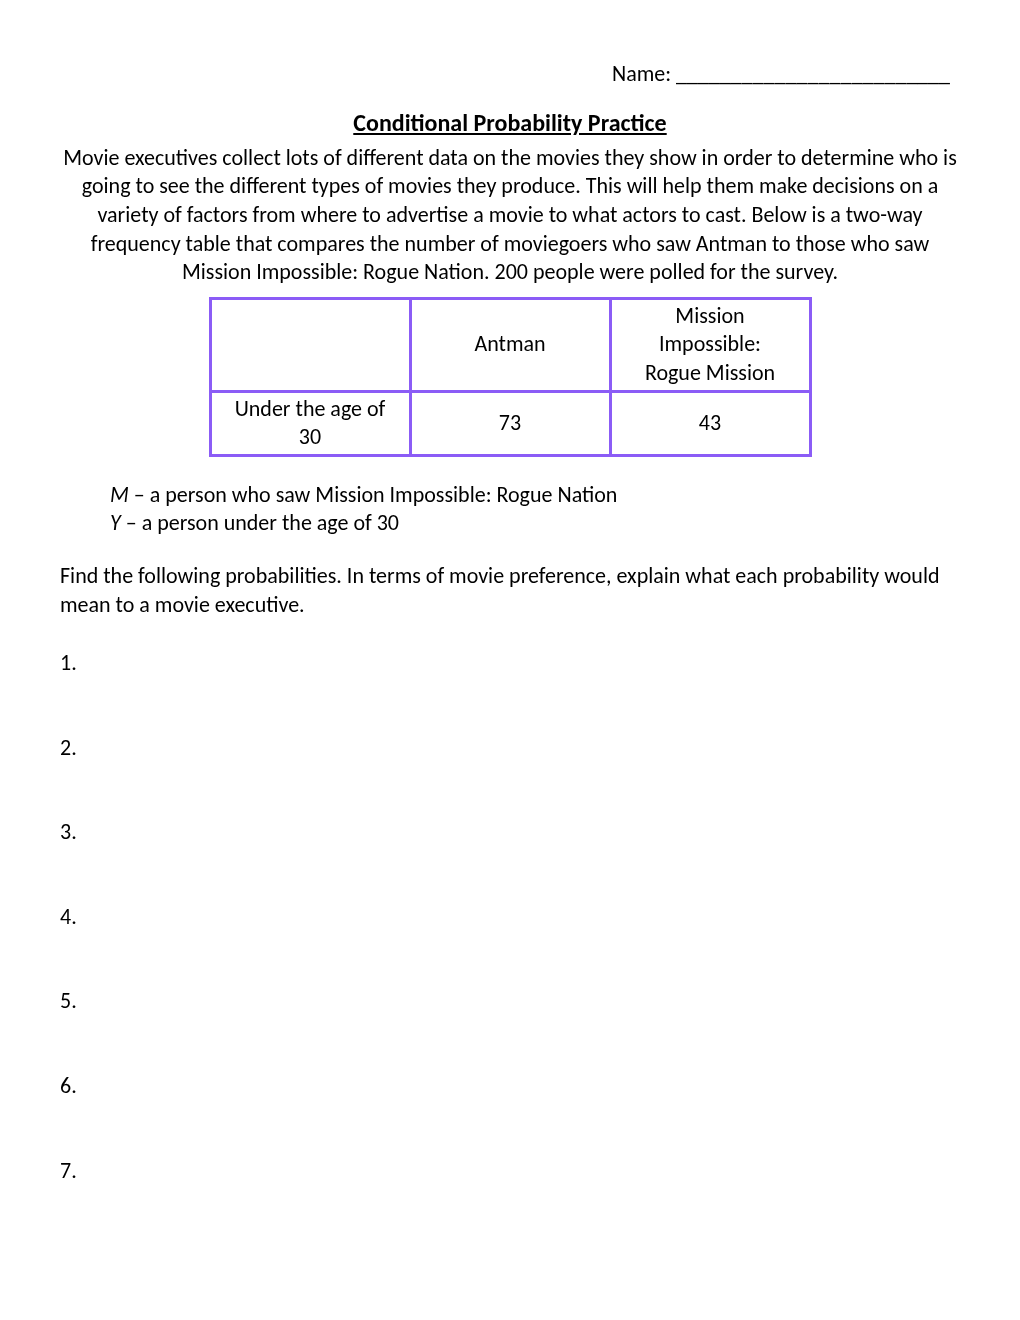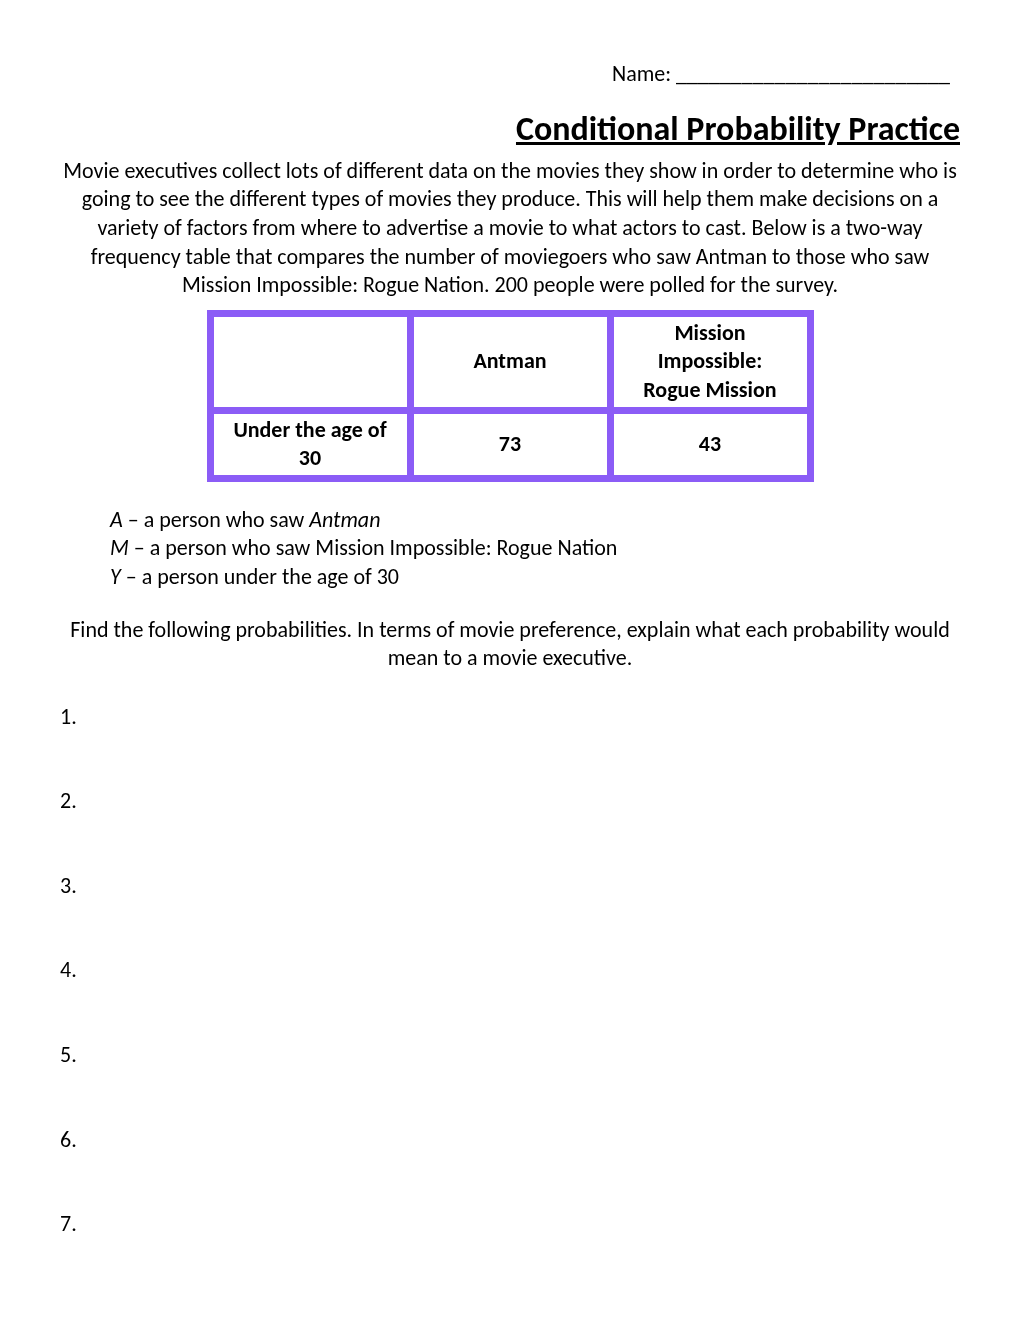--- a/index.html
+++ b/index.html
@@ -16,39 +16,39 @@
       color: #000;
       font-size: 22px;
       line-height: 1.3;
     }
     .name-line {
       text-align: right;
       margin-bottom: 18px;
       padding-right: 10px;
     }
     .page-title {
-      text-align: right;
+      text-align: center;
       font-weight: bold;
       text-decoration: underline;
-      font-size: 34px;
+      font-size: 24px;
       margin-bottom: 6px;
     }
     .intro {
       margin-bottom: 10px;
       text-align: center;
     }
     .freq-table {
       border-collapse: collapse;
       margin: 0 auto 24px auto;
     }
     .freq-table td, .freq-table th {
-      border: 7px solid #8b5cf6;
+      border: 3px solid #8b5cf6;
       padding: 2px 14px;
       text-align: center;
-      font-weight: bold;
+      font-weight: normal;
       font-size: 22px;
       vertical-align: middle;
     }
     .freq-table .corner {
       width: 200px;
     }
     .freq-table .col-movie {
       width: 200px;
     }
     .freq-table td:first-child {
@@ -61,21 +61,20 @@
       padding-left: 50px;
     }
     .define-list .var {
       font-style: italic;
     }
     .antman-italic {
       font-style: italic;
     }
     .instruction {
       margin-bottom: 30px;
-      text-align: center;
     }
     .questions {
       display: flex;
       flex-direction: column;
       gap: 56px;
     }
   </style>
 </head>
 <body>
 
@@ -101,23 +100,20 @@
     <td>Under the age of 30</td>
     <td>73</td>
     <td>43</td>
   </tr>
 </tbody>
   </table>
 
 <div class="define-section">
   <div class="define-list">
     <div>
-      <span class="var">A</span><span> – </span><span>a person who saw </span><span class="antman-italic">Antman</span>
-    </div>
-    <div>
       <span class="var">M</span><span> – </span><span>a person who saw Mission Impossible: Rogue Nation</span>
     </div>
     <div>
       <span class="var">Y</span><span> – </span><span>a person under the age of 30</span>
     </div>
   </div>
 </div>
 
 <div class="instruction">Find the following probabilities.  In terms of movie preference, explain what each probability would mean to a movie executive.</div>
 

